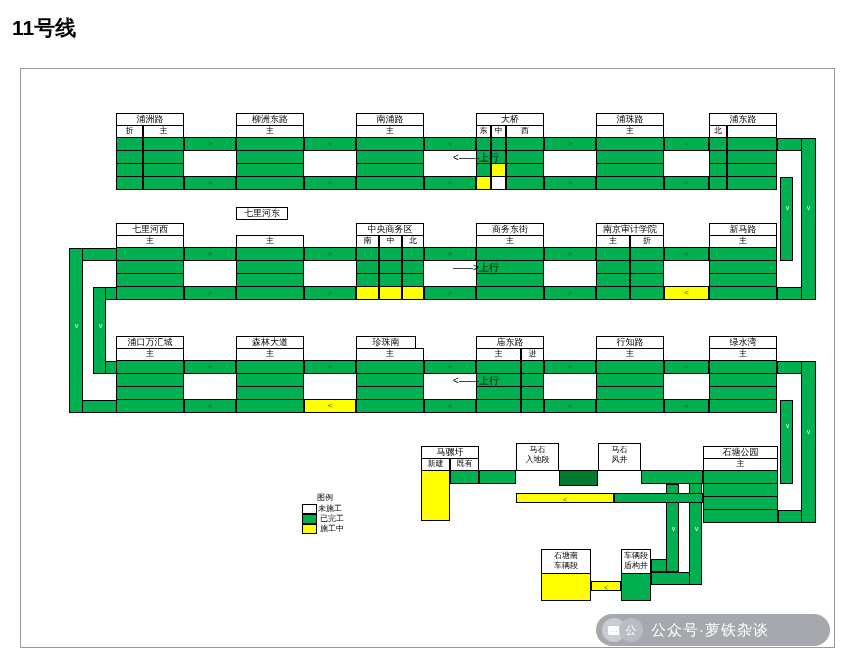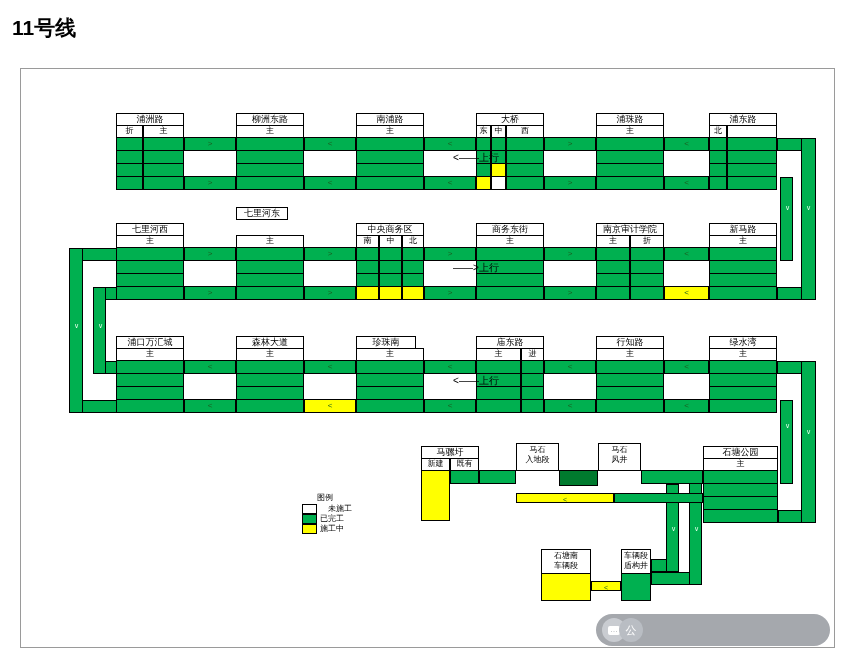--- a/index.html
+++ b/index.html
@@ -270,25 +270,26 @@
     <div class="cell g" style="left: 682px; top: 440px; width: 75px; height: 14px;"></div>
     <div class="cell sec" style="left: 520px; top: 480px; width: 50px; height: 25px;">石塘南
 车辆段</div>
     <div class="cell y" style="left: 520px; top: 504px; width: 50px; height: 28px;"></div>
     <div class="cell sec" style="left: 600px; top: 480px; width: 30px; height: 25px;">车辆段
 盾构井</div>
     <div class="cell g" style="left: 600px; top: 504px; width: 30px; height: 28px;"></div>
     <div class="cell y bar" style="left: 570px; top: 512px; width: 30px; height: 10px; font-size: 7px;">&lt;</div>
     <div class="txt leg-t" style="left: 296px; top: 424px; width: 44px; height: 11px;">图例</div>
     <div class="cell " style="left: 281px; top: 435px; width: 15px; height: 10px; background: rgb(255, 255, 255);"></div>
-    <div class="txt leg-l" style="left: 307px; top: 435px; width: 44px; height: 11px;">未施工</div>
+    <div class="txt leg-l" style="left: 297px; top: 435px; width: 44px; height: 11px;">未施工</div>
     <div class="cell " style="left: 281px; top: 445px; width: 15px; height: 10px; background: rgb(0, 176, 80);"></div>
     <div class="txt leg-l" style="left: 299px; top: 445px; width: 44px; height: 11px;">已完工</div>
     <div class="cell " style="left: 281px; top: 455px; width: 15px; height: 10px; background: rgb(255, 255, 0);"></div>
     <div class="txt leg-l" style="left: 299px; top: 455px; width: 44px; height: 11px;">施工中</div>
   </div>
 
 <div id="watermark">
   <div class="wm-circle">
       <div class="wm-bubble">…</div>
     </div>
   <div class="wm-circle second">公</div>
+  <div id="watermark-text">公众号·萝铁杂谈</div>
 </div>
 
 </body></html>

